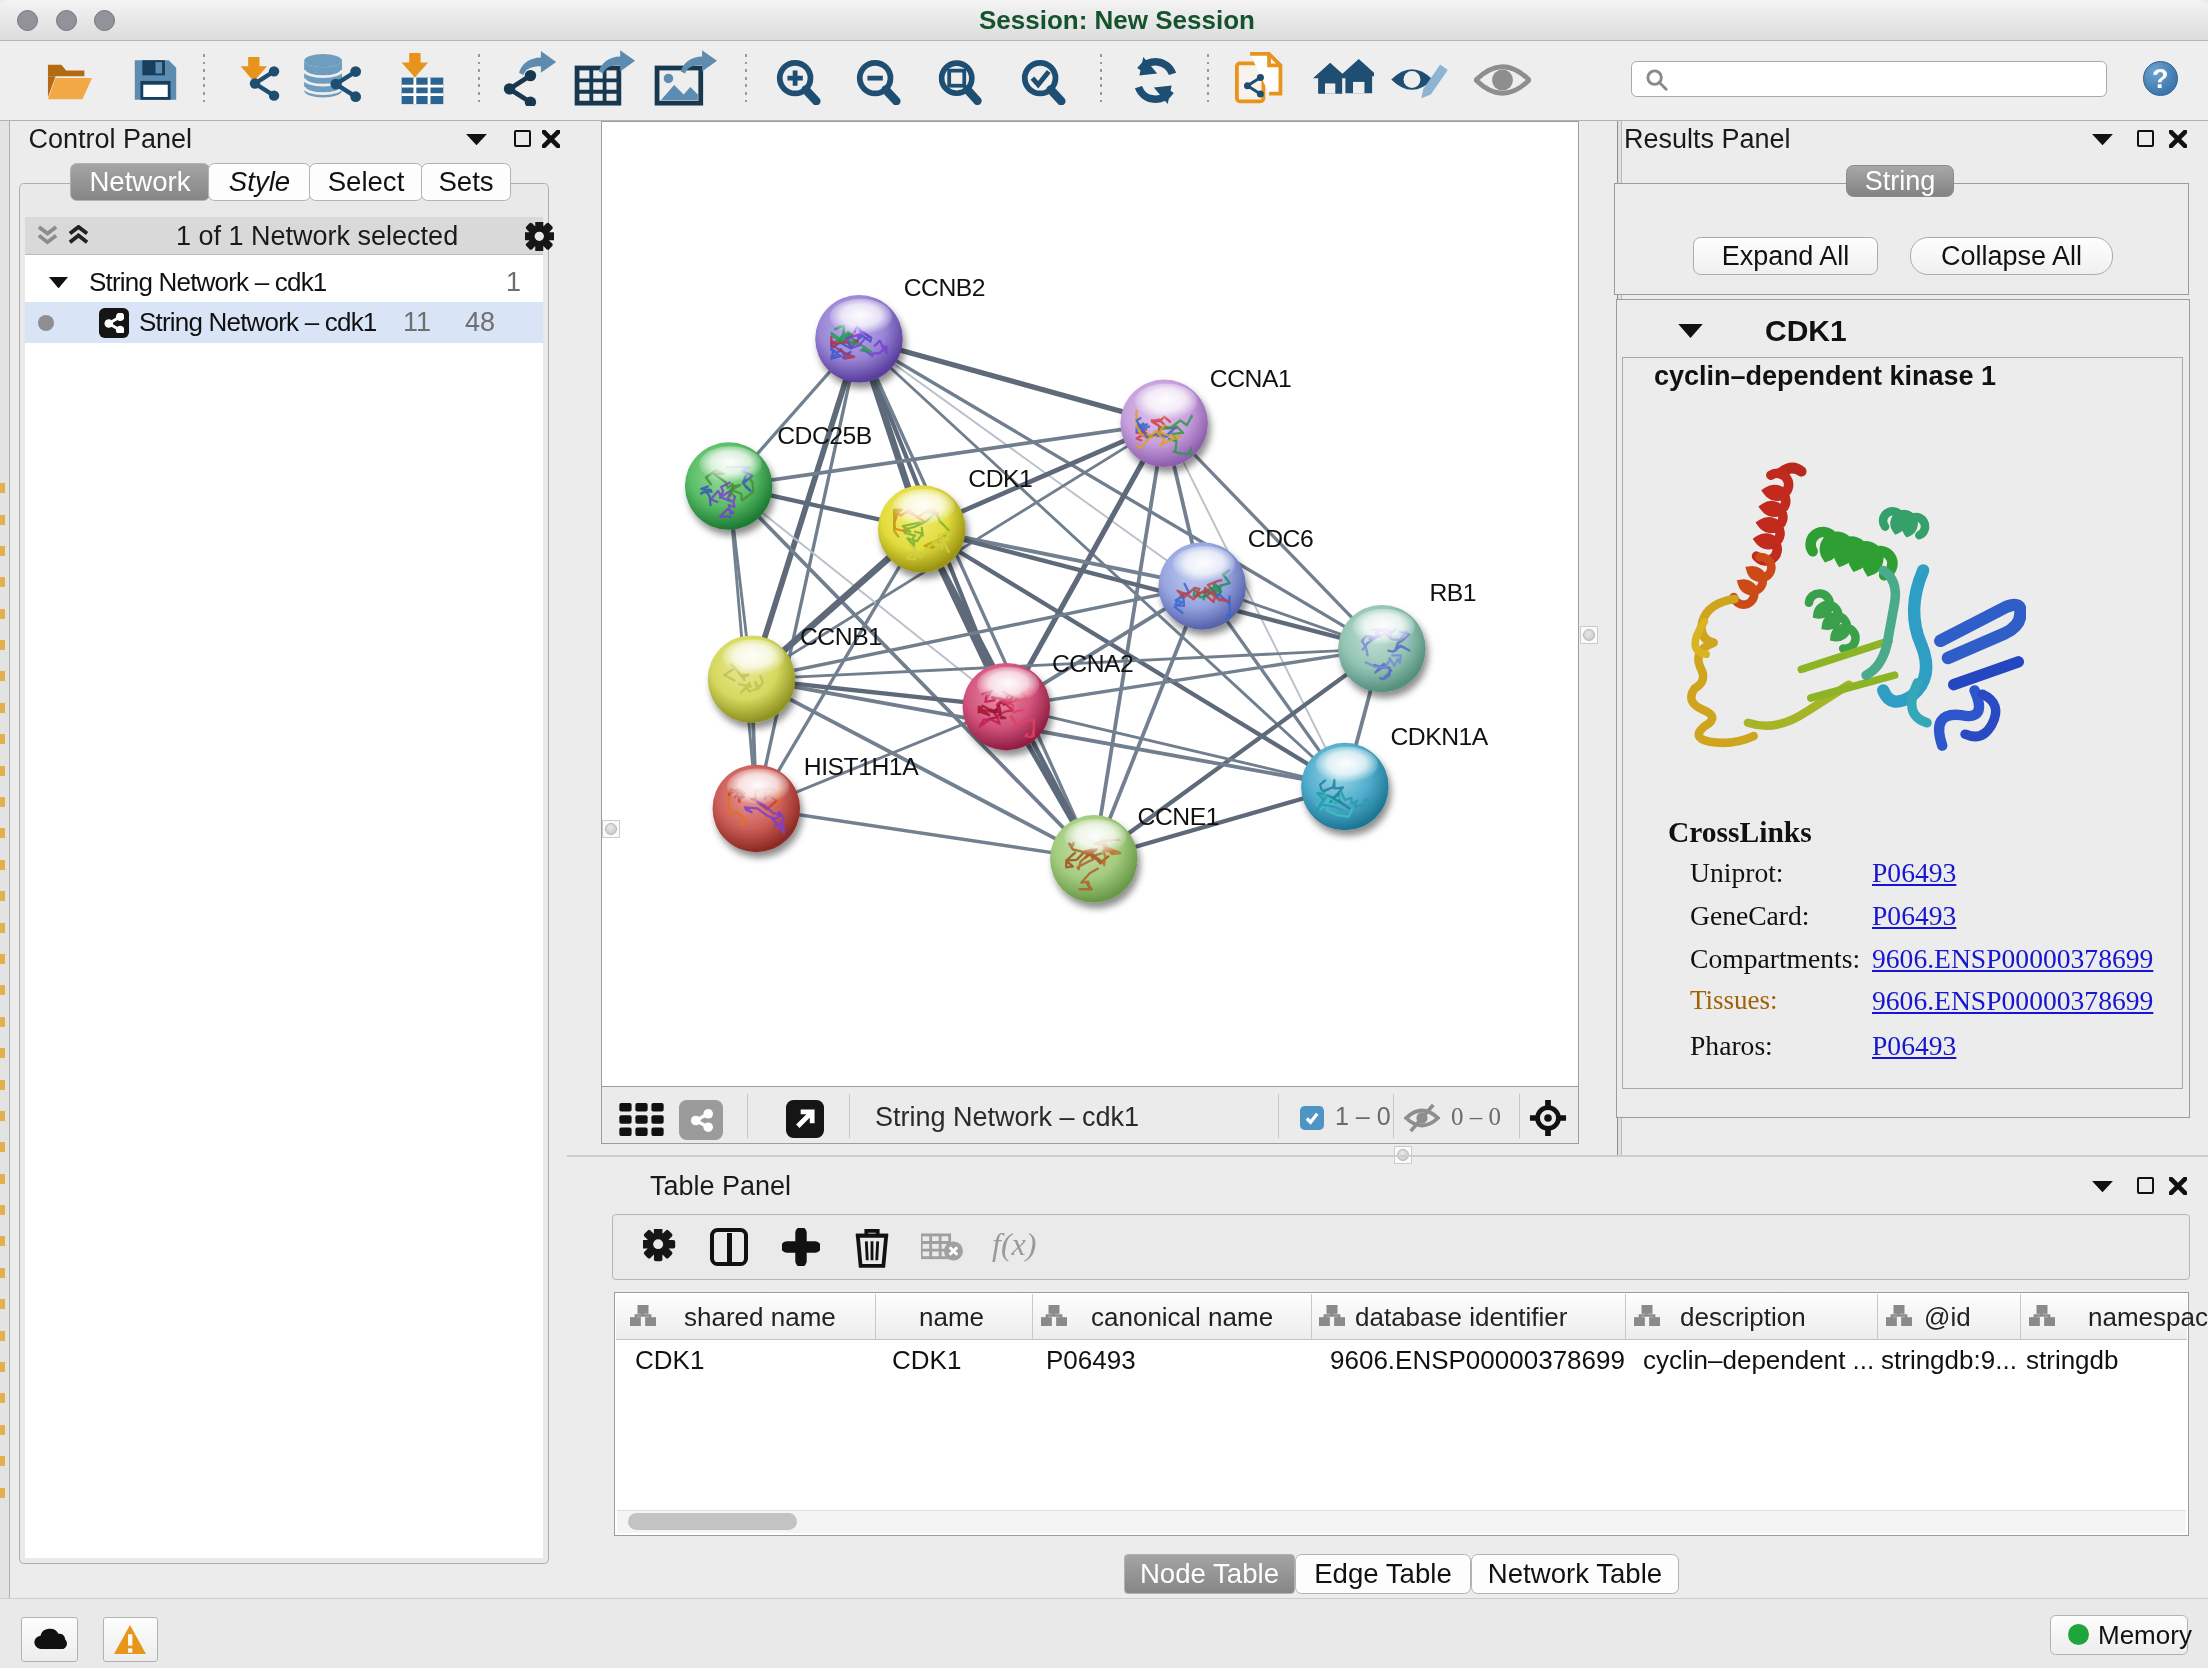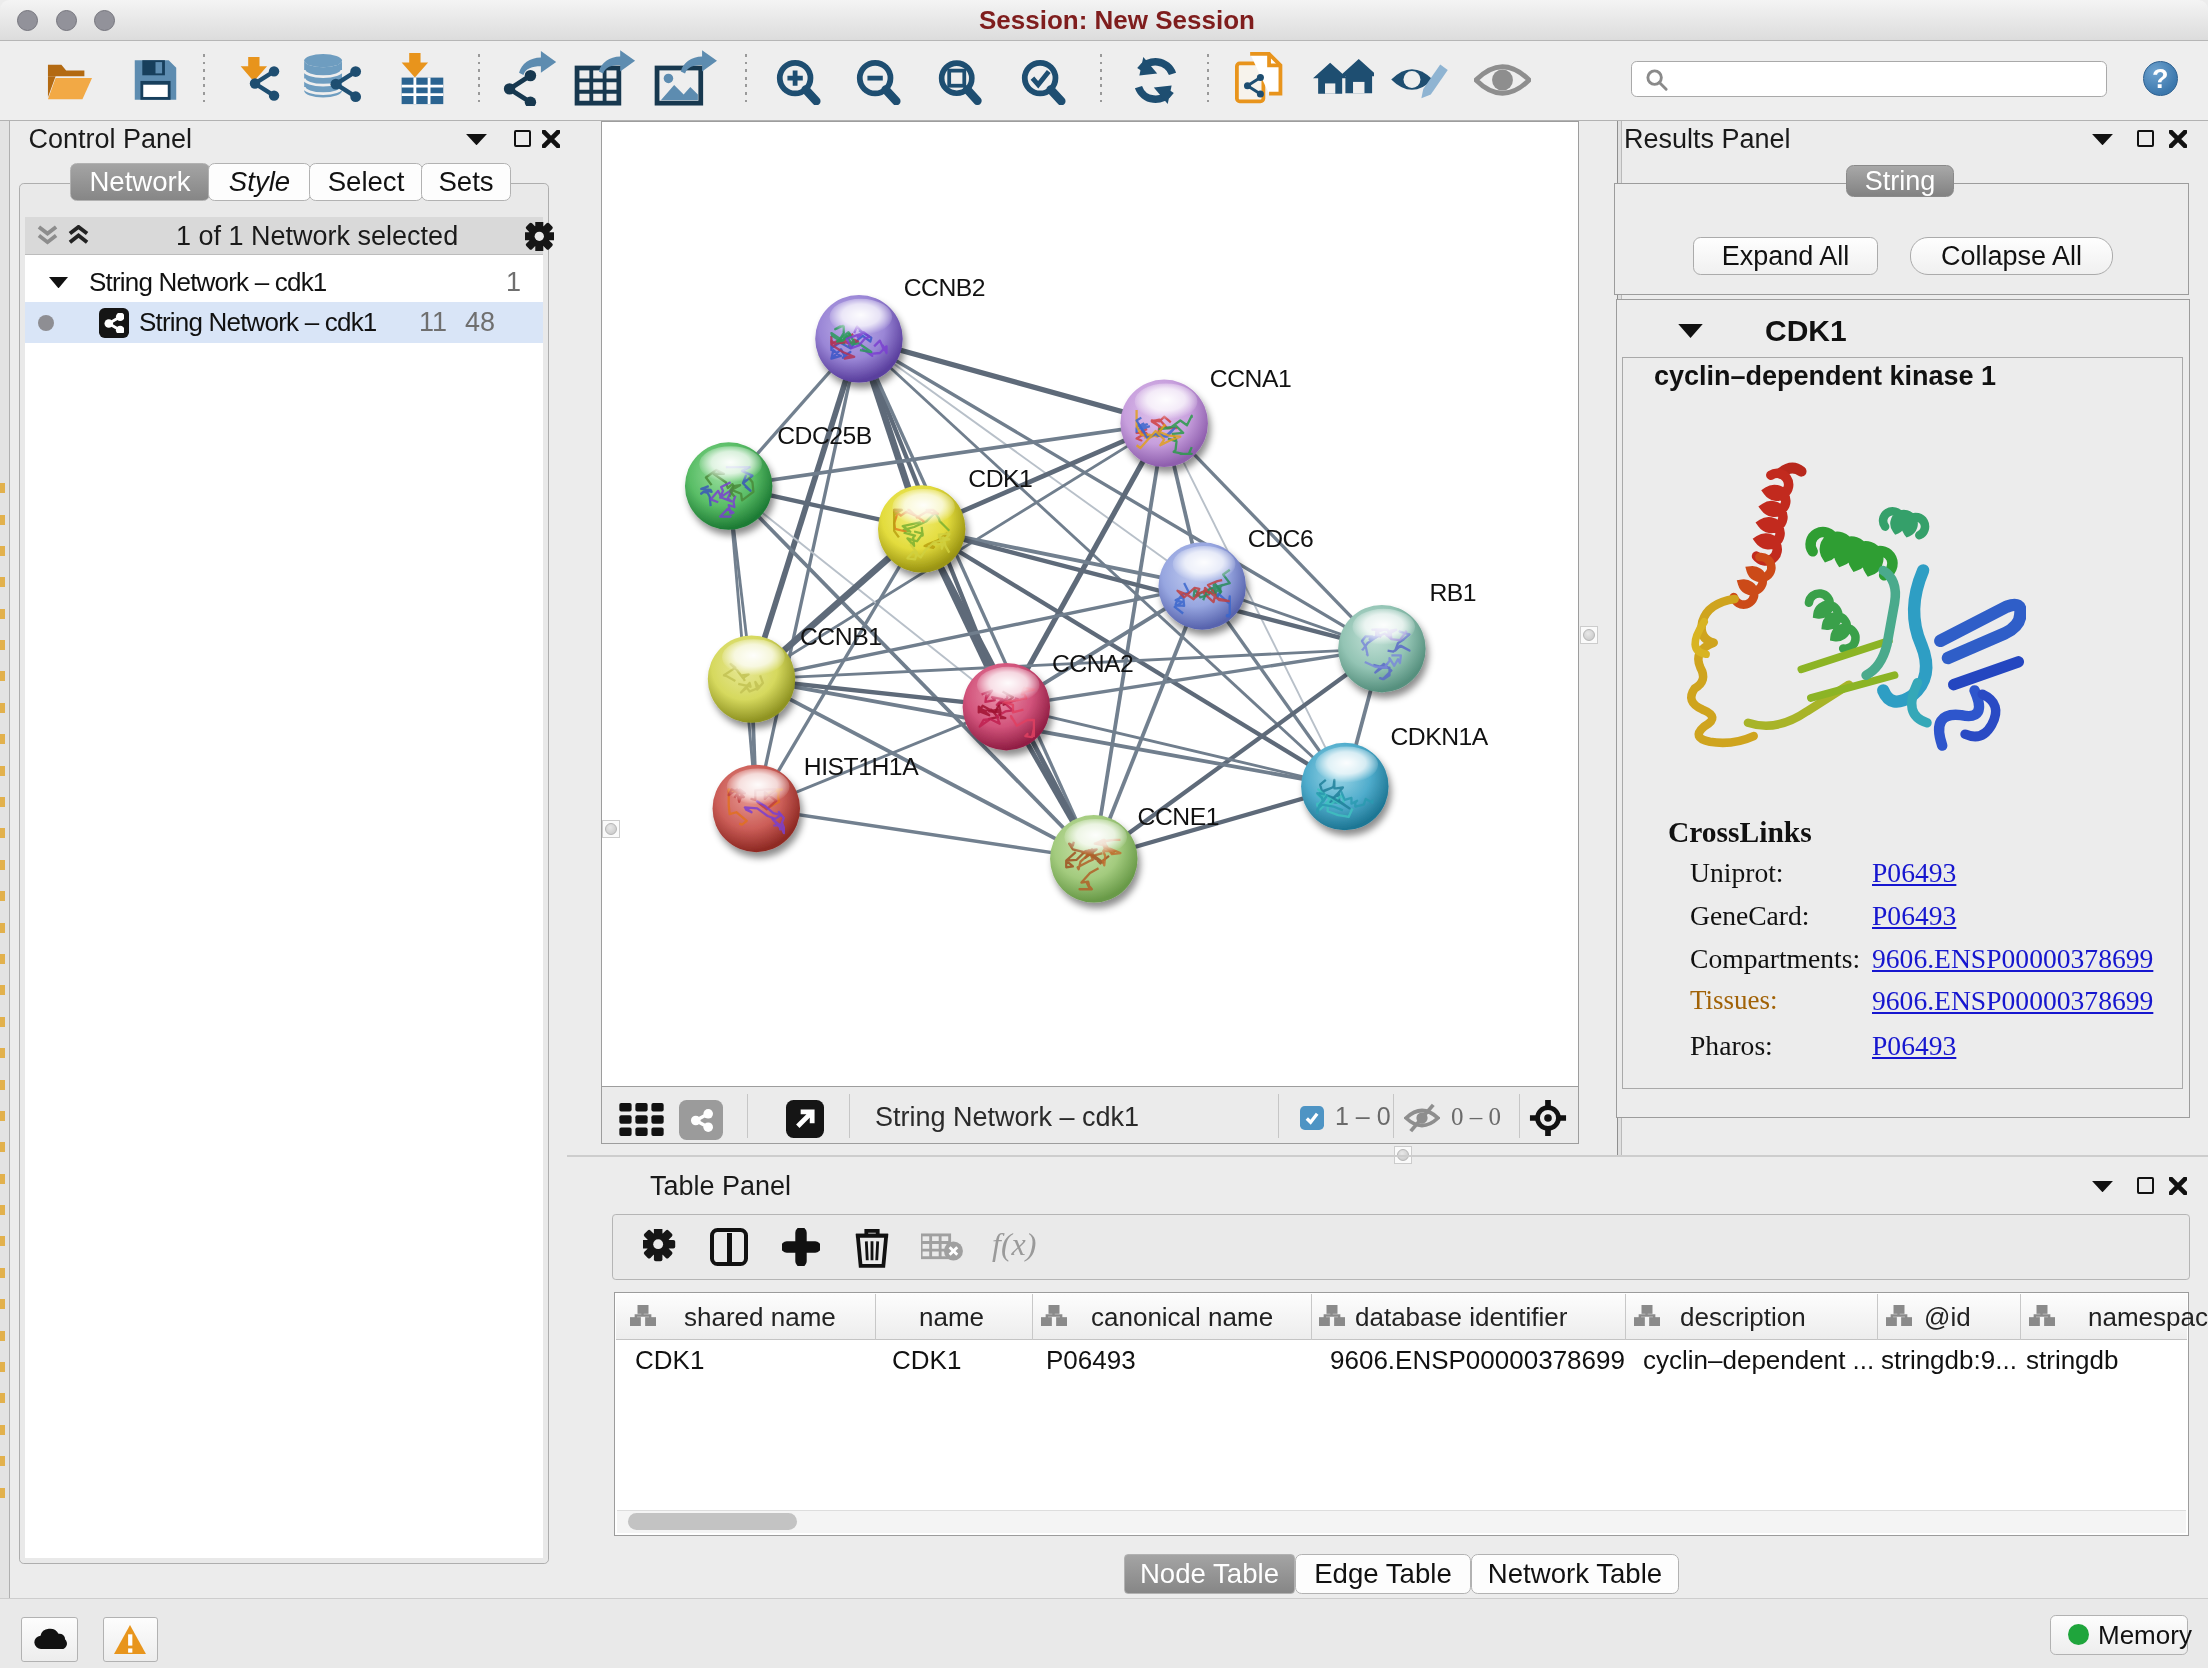--- a/index.html
+++ b/index.html
@@ -1,17 +1,17 @@
 <!DOCTYPE html>
 <html style="font-size:15px"><head><meta charset="utf-8"><style>html,body{margin:0;padding:0;}body{width:2208px;height:1668px;position:relative;overflow:hidden;background:#ececec;font-family:"Liberation Sans",sans-serif;}div{box-sizing:border-box;}.abs{position:absolute;}</style></head><body>
 <div class="abs" style="left:0;top:0;width:2208px;height:41px;background:linear-gradient(#f4f4f4,#dcdcdc);border-bottom:1.9px solid #b6b6b6;border-radius:9.5px 9.5px 0 0;"></div>
 <div class="abs" style="left:17px;top:9.5px;width:21px;height:21px;border-radius:50%;background:#92929a;border:1px solid #75757d;"></div>
 <div class="abs" style="left:56px;top:9.5px;width:21px;height:21px;border-radius:50%;background:#92929a;border:1px solid #75757d;"></div>
 <div class="abs" style="left:94px;top:9.5px;width:21px;height:21px;border-radius:50%;background:#92929a;border:1px solid #75757d;"></div>
-<div style="position:absolute;left:979px;top:4.8px;font-size:26px;line-height:30px;color:#7f1d1d;font-weight:bold;font-family:'Liberation Sans', sans-serif;white-space:nowrap;">Session: New Session</div>
+<div style="position:absolute;left:979px;top:4.8px;font-size:26px;line-height:30px;color:#14532d;font-weight:bold;font-family:'Liberation Sans', sans-serif;white-space:nowrap;">Session: New Session</div>
 <div class="abs" style="left:0;top:41px;width:2208px;height:80px;background:#eeeeee;border-bottom:1.9px solid #b2b2b2;"></div>
 <svg class="abs" style="left:46px;top:57px" width="48" height="46" viewBox="0 0 50 48">
     <path d="M2 8 L16 8 L21 14 L40 14 L40 20 L2 20 Z" fill="#b36a12"></path>
     <path d="M2 8 L2 42 L10 20 L2 20 Z" fill="#b36a12"></path>
     <path d="M10 22 L48 22 L38 44 L2 44 Z" fill="#f2a945"></path>
   </svg>
 <svg class="abs" style="left:131px;top:56px" width="49" height="48" viewBox="0 0 52 50">
     <path d="M4 4 L40 4 L48 12 L48 46 L4 46 Z" fill="#5d8cb0"></path>
     <rect x="12" y="4" width="24" height="16" fill="#173f5c"></rect>
     <rect x="26" y="6" width="7" height="12" fill="#5d8cb0"></rect>
@@ -236,21 +236,21 @@
 <div class="abs" style="left:25px;top:302px;width:518px;height:41px;background:#d9e5f7;"></div>
 <div class="abs" style="left:38px;top:315px;width:16px;height:16px;border-radius:50%;background:#8e8e93;"></div>
 <div class="abs" style="left:99px;top:308px;width:29.5px;height:29.5px;background:#151515;border-radius:5.7px;"></div>
 <svg class="abs" style="left:104px;top:313px" width="20" height="20" viewBox="0 0 21 21">
     <circle cx="17" cy="4" r="4.5" fill="#ffffff"></circle>
     <circle cx="5" cy="11" r="4.5" fill="#ffffff"></circle>
     <circle cx="17" cy="18" r="4.5" fill="#ffffff"></circle>
     <path d="M5 11 L17 4 M5 11 L17 18" stroke="#ffffff" stroke-width="3" fill="none"></path>
   </svg>
 <div style="position:absolute;left:139px;top:307px;font-size:26px;line-height:30px;color:#111;font-weight:normal;font-family:'Liberation Sans', sans-serif;white-space:nowrap;letter-spacing:-0.8px;">String Network – cdk1</div>
-<div style="position:absolute;left:403px;top:306px;font-size:27px;line-height:32px;color:#6f6f6f;font-weight:normal;font-family:'Liberation Sans', sans-serif;white-space:nowrap;margin-left:16px;">11</div>
+<div style="position:absolute;left:403px;top:306px;font-size:27px;line-height:32px;color:#6f6f6f;font-weight:normal;font-family:'Liberation Sans', sans-serif;white-space:nowrap;">11</div>
 <div style="position:absolute;left:465px;top:306px;font-size:27px;line-height:32px;color:#6f6f6f;font-weight:normal;font-family:'Liberation Sans', sans-serif;white-space:nowrap;">48</div>
 <div class="abs" style="left:601px;top:121px;width:978px;height:966px;background:#ffffff;border:1px solid #9d9d9d;"></div>
 <svg class="abs" style="left:601px;top:121px" width="978" height="966" viewBox="0 0 1028 1016">
     <defs>
       <filter id="nsh" x="-40%" y="-40%" width="180%" height="200%">
         <feDropShadow dx="3" dy="6" stdDeviation="4" flood-color="#000" flood-opacity="0.45"></feDropShadow>
       </filter>
       <radialGradient id="hl" cx="50%" cy="45%" r="55%">
         <stop offset="0%" stop-color="#ffffff" stop-opacity="0.97"></stop>
         <stop offset="55%" stop-color="#ffffff" stop-opacity="0.75"></stop>

